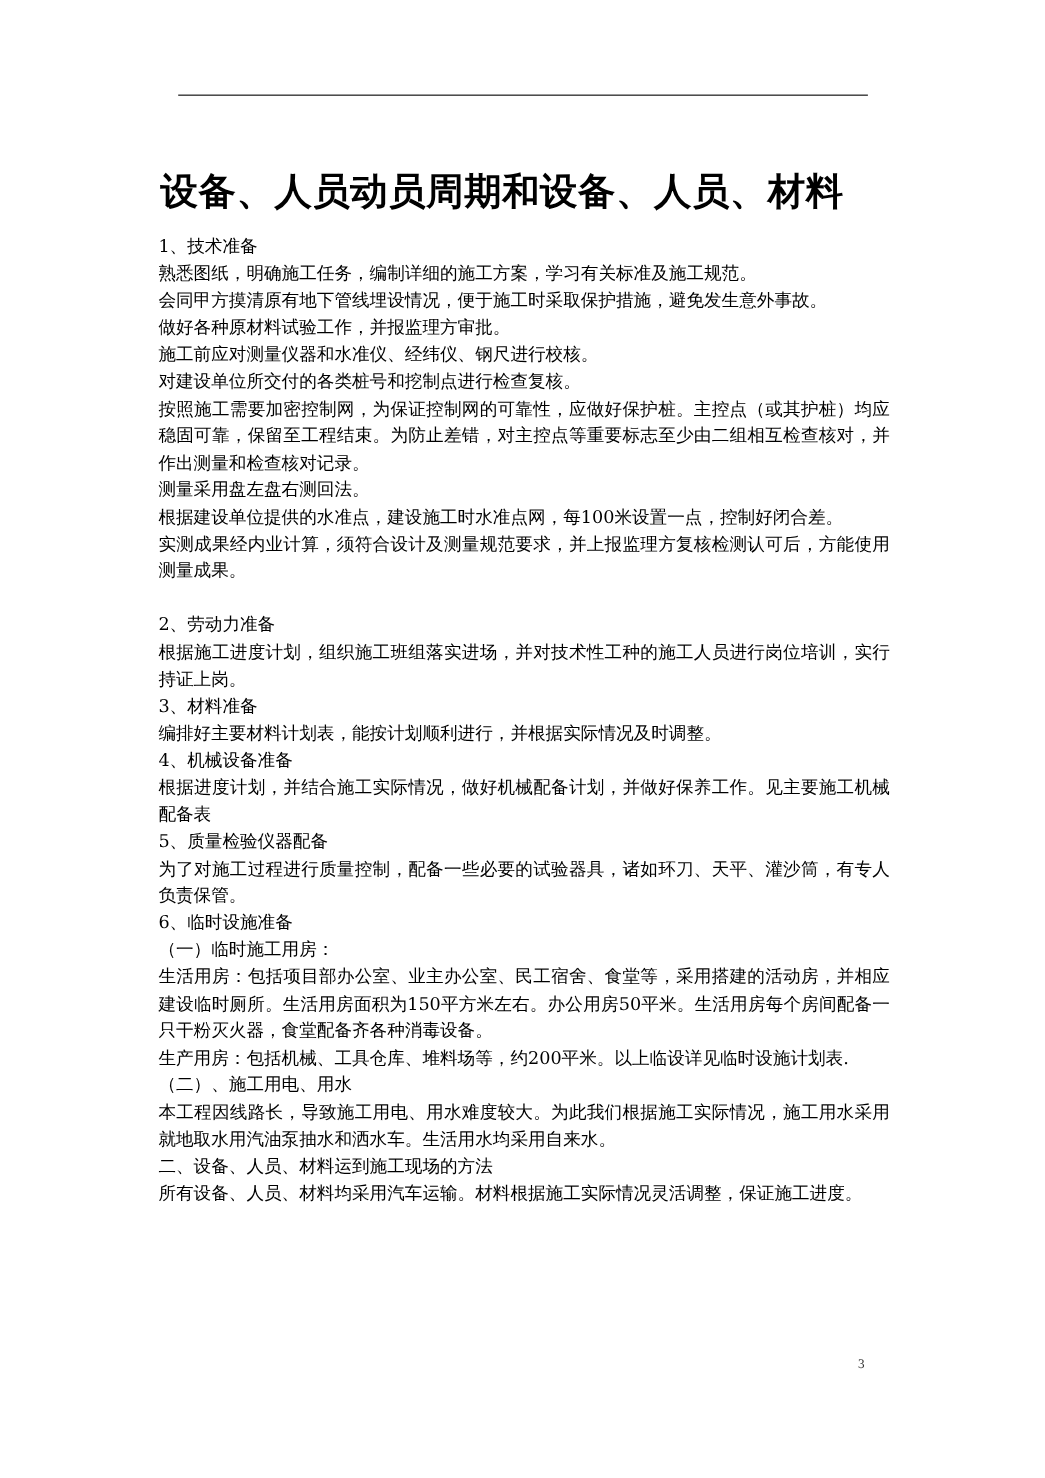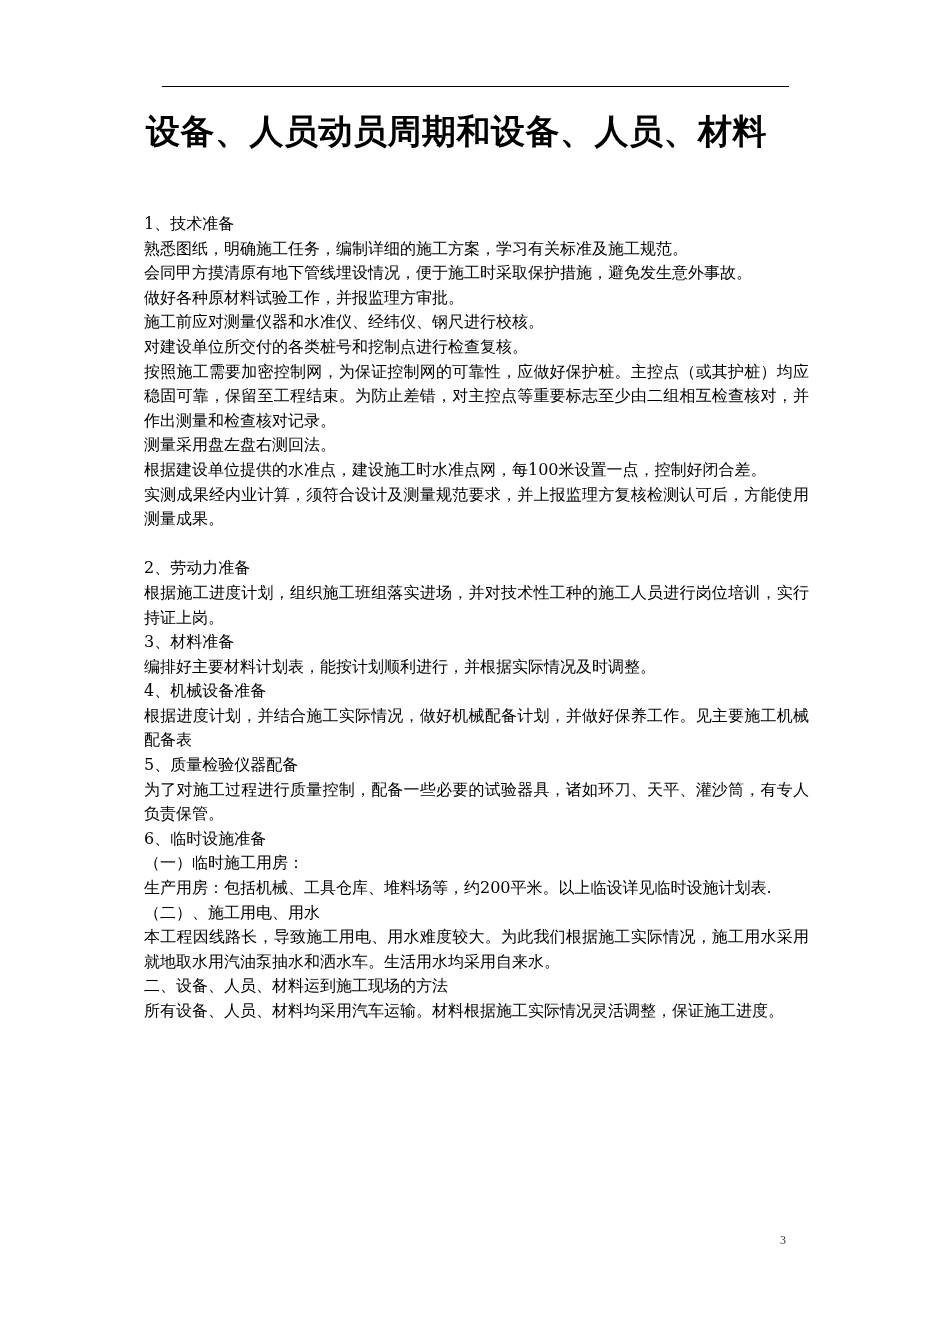--- a/index.html
+++ b/index.html
@@ -3,21 +3,21 @@
 <meta charset="utf-8">
 <style>
   html, body { margin: 0; padding: 0; background: #ffffff; }
   body { width: 950px; height: 1344px; position: relative; overflow: hidden;
          font-family: "DejaVu Serif", "Liberation Serif", serif; color: #000; }
   .rule { position: absolute; left: 162px; top: 86px; width: 627px; height: 0;
           border-top: 1.5px solid #000; }
   .title { position: absolute; left: 146px; top: 104px; width: 680px;
            font-family: "DejaVu Sans", "Liberation Sans", sans-serif;
            font-weight: bold; font-size: 34px; line-height: 54px; letter-spacing: 0.5px; }
-  .title div { white-space: nowrap; }
+  .title div { white-space: nowrap; margin-top: 43px; }
   .body { position: absolute; left: 144px; top: 212px; width: 665px;
           font-size: 16px; line-height: 24.6px; }
   .p { text-align: justify; text-align-last: left; }
   .blank { height: 24.6px; }
   .pageno { position: absolute; left: 780px; top: 1233px; font-size: 12px; color: #333;
             font-family: "Liberation Serif", serif; }
 </style>
 </head>
 <body>
 
@@ -42,20 +42,21 @@
   <div class="p">2、劳动力准备</div>
   <div class="p">根据施工进度计划，组织施工班组落实进场，并对技术性工种的施工人员进行岗位培训，实行持证上岗。</div>
   <div class="p">3、材料准备</div>
   <div class="p">编排好主要材料计划表，能按计划顺利进行，并根据实际情况及时调整。</div>
   <div class="p">4、机械设备准备</div>
   <div class="p">根据进度计划，并结合施工实际情况，做好机械配备计划，并做好保养工作。见主要施工机械配备表</div>
   <div class="p">5、质量检验仪器配备</div>
   <div class="p">为了对施工过程进行质量控制，配备一些必要的试验器具，诸如环刀、天平、灌沙筒，有专人负责保管。</div>
   <div class="p">6、临时设施准备</div>
   <div class="p">（一）临时施工用房：</div>
+  <div class="p">生活用房：包括项目部办公室、业主办公室、民工宿舍、食堂等，采用搭建的活动房，并相应建设临时厕所。生活用房面积为150平方米左右。办公用房50平米。生活用房每个房间配备一只干粉灭火器，食堂配备齐各种消毒设备。</div>
   <div class="p">生产用房：包括机械、工具仓库、堆料场等，约200平米。以上临设详见临时设施计划表.</div>
   <div class="p">（二）、施工用电、用水</div>
   <div class="p">本工程因线路长，导致施工用电、用水难度较大。为此我们根据施工实际情况，施工用水采用就地取水用汽油泵抽水和洒水车。生活用水均采用自来水。</div>
   <div class="p">二、设备、人员、材料运到施工现场的方法</div>
   <div class="p">所有设备、人员、材料均采用汽车运输。材料根据施工实际情况灵活调整，保证施工进度。</div>
 </div>
 
 <div class="pageno">3</div>
 
 </body></html>

